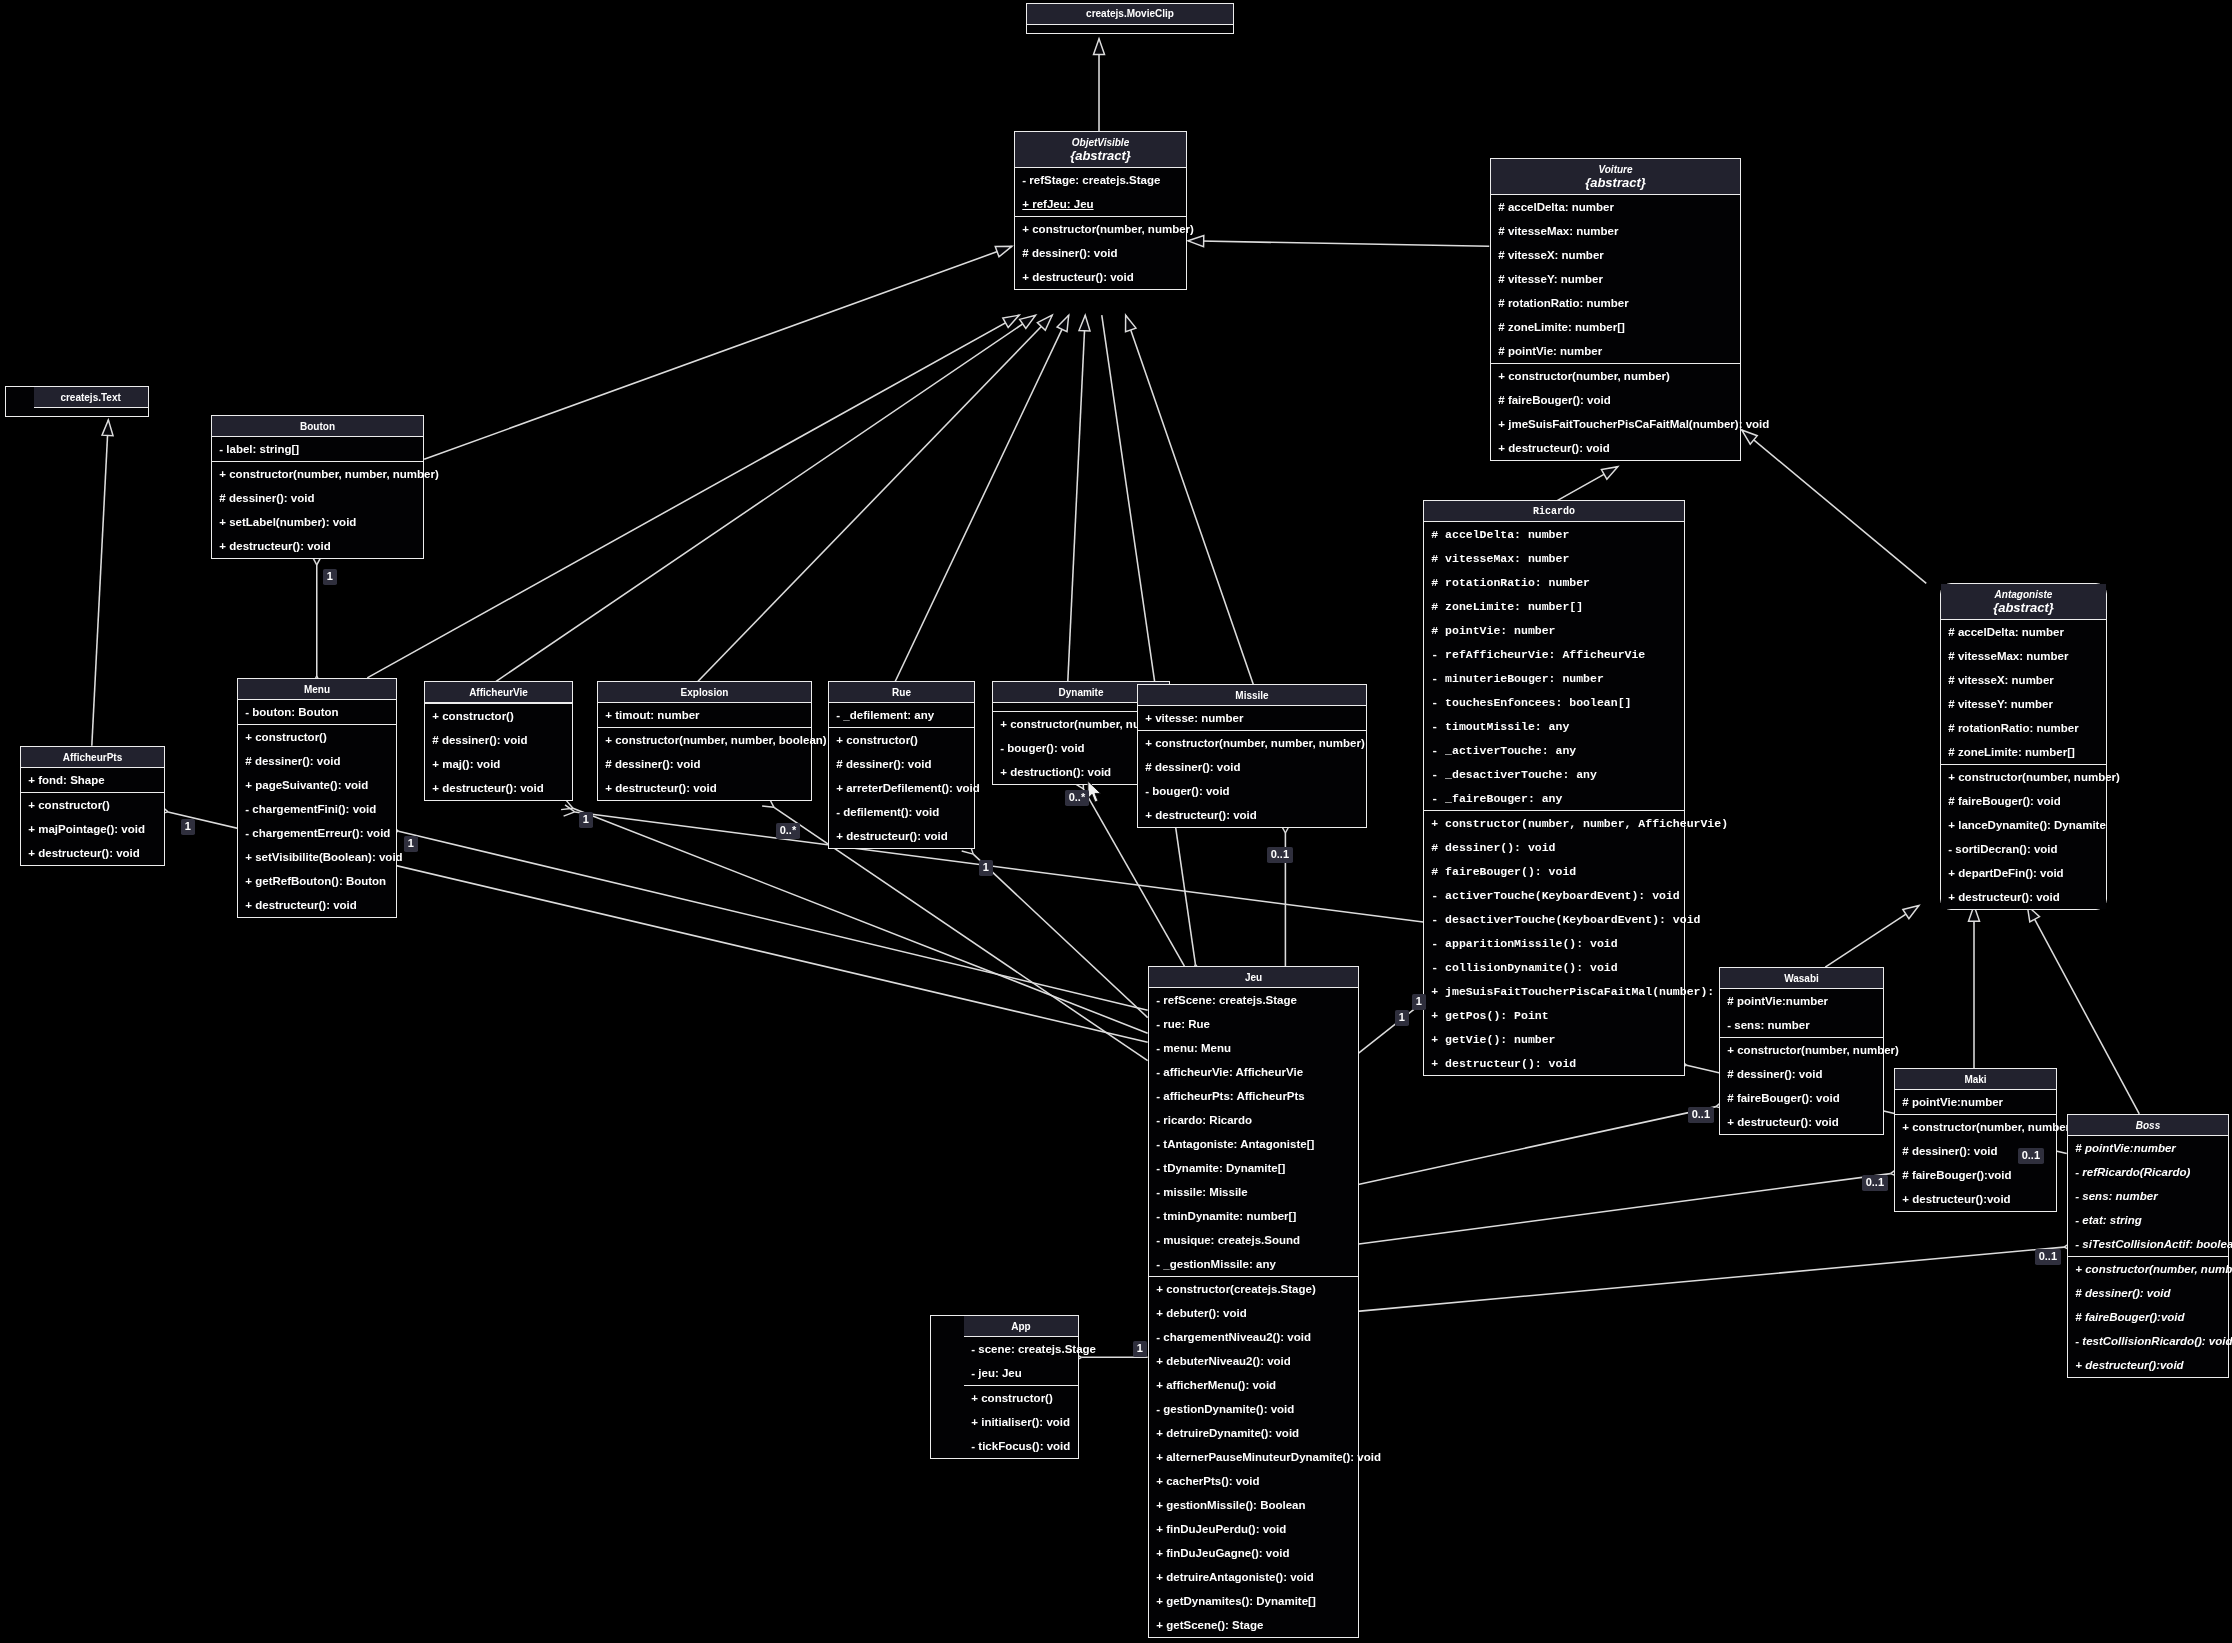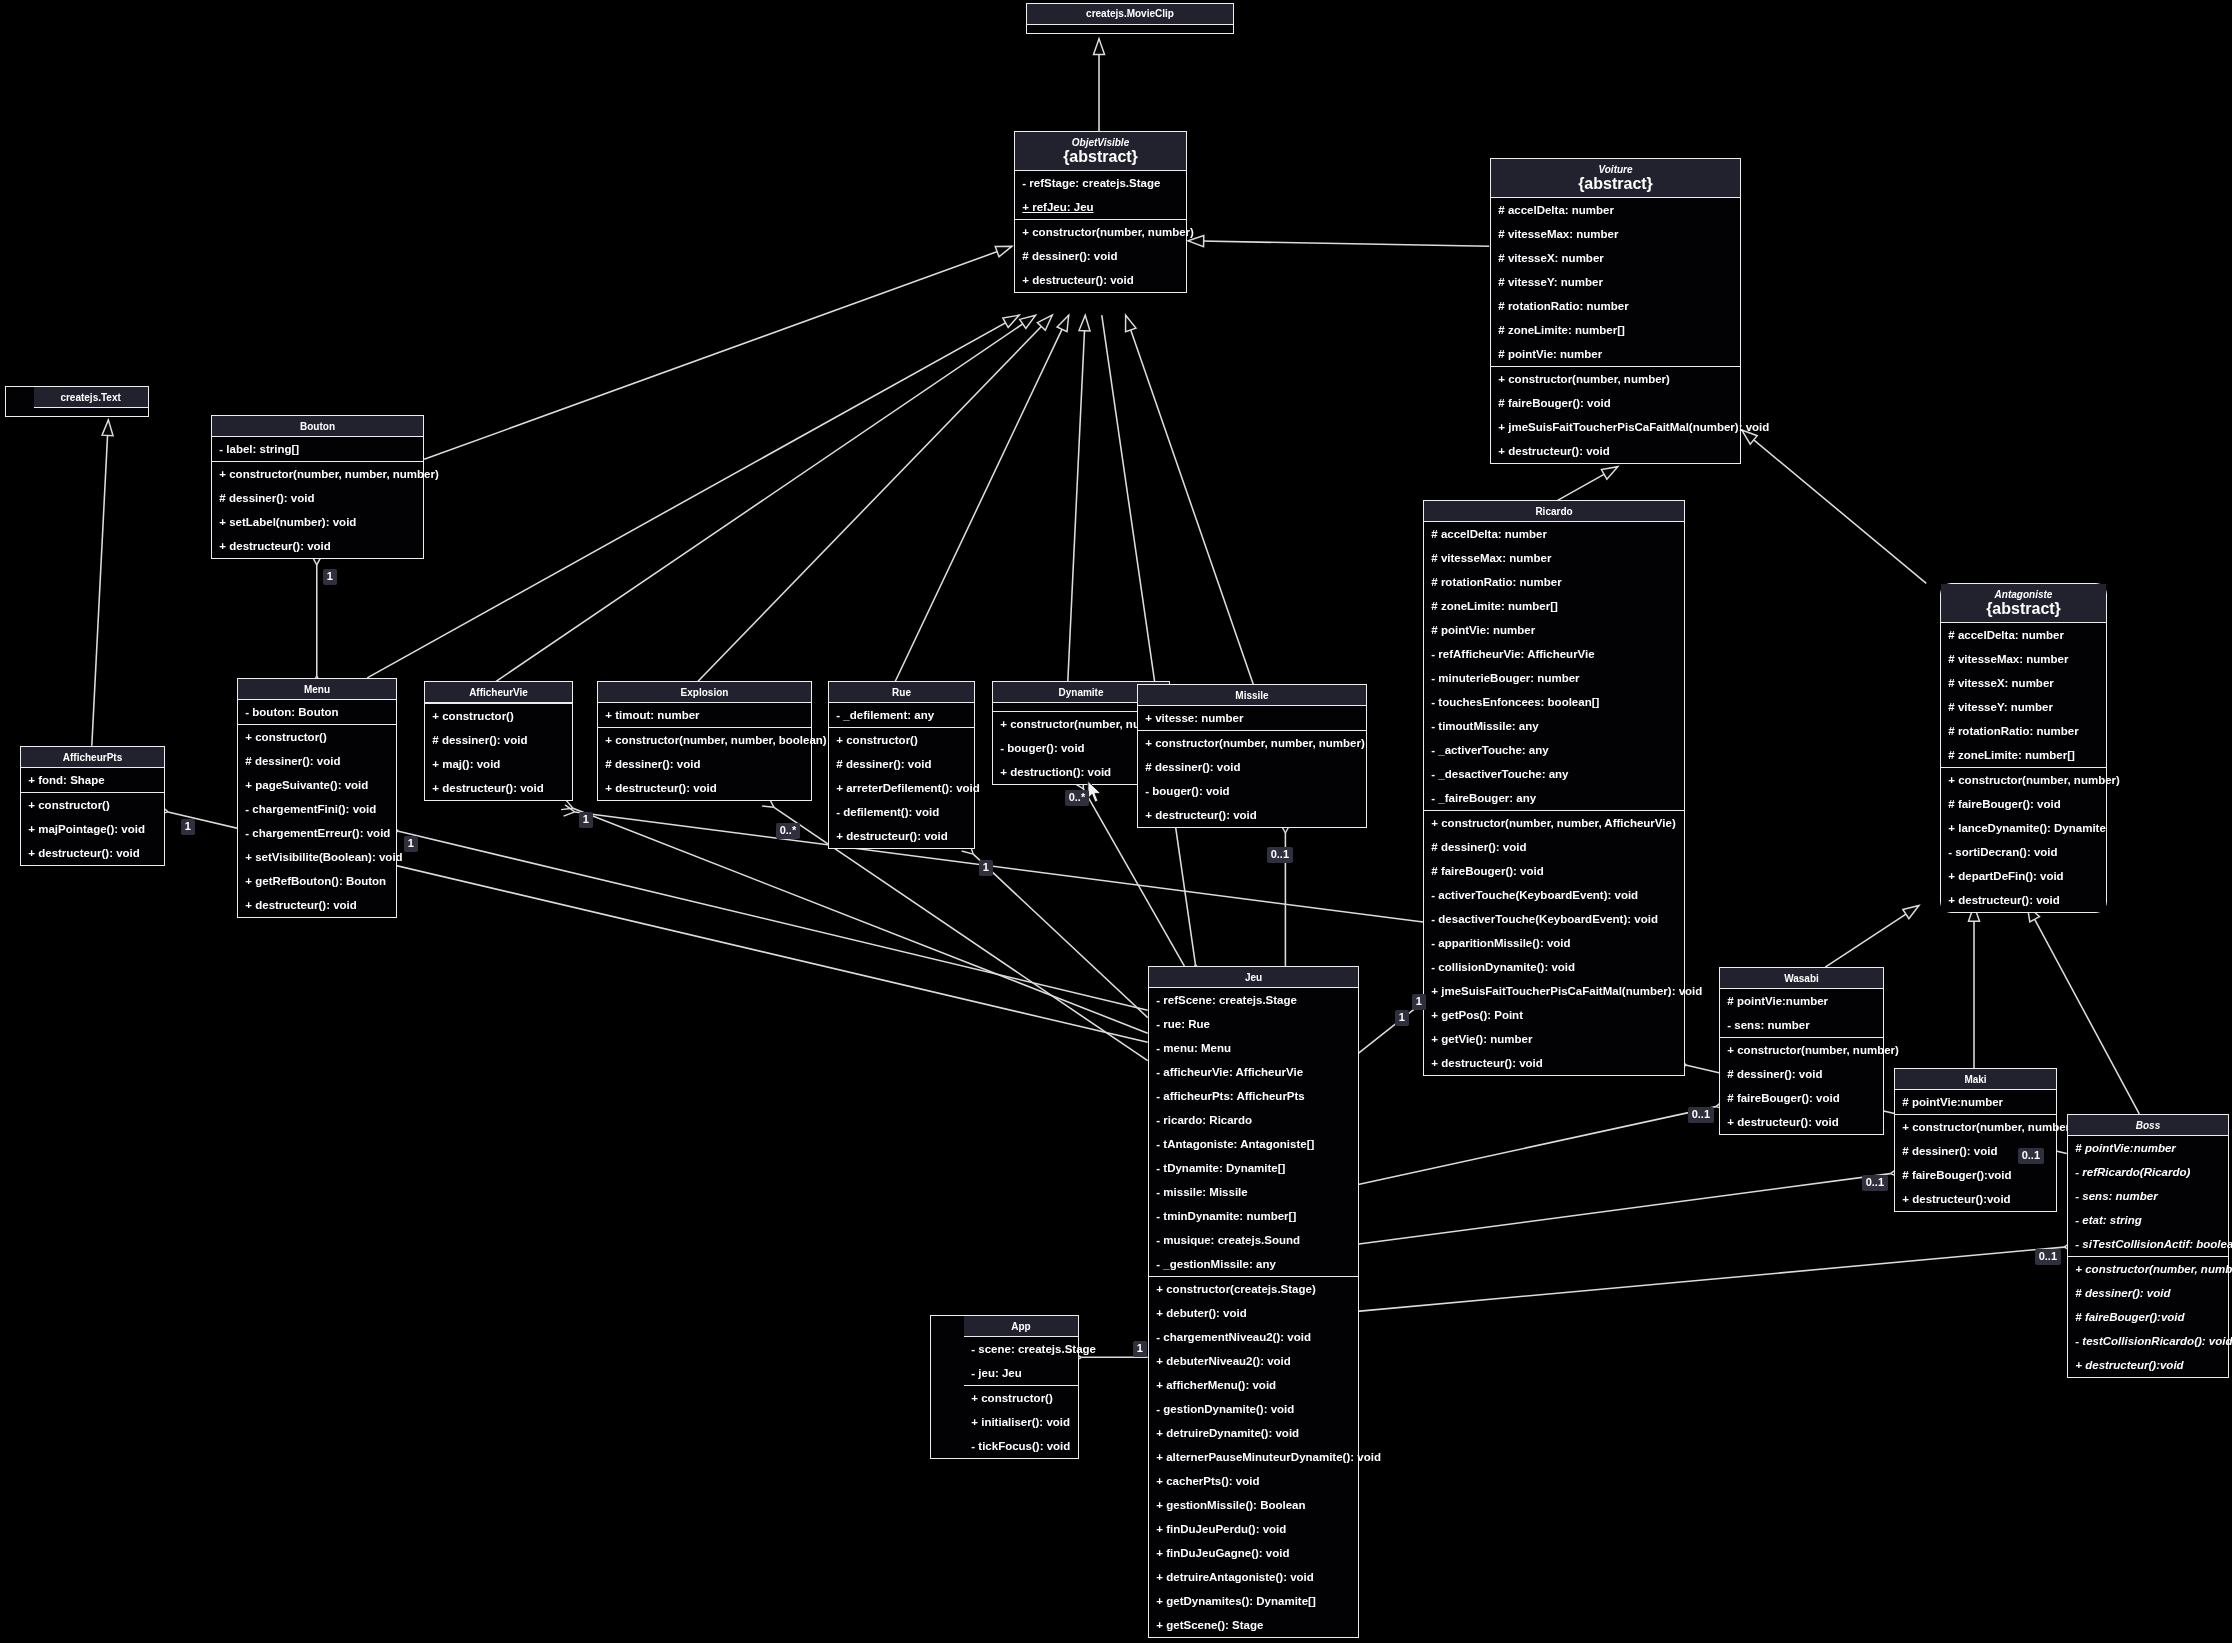--- a/index.html
+++ b/index.html
@@ -3,21 +3,21 @@
 <meta charset="utf-8">
 <style>
   html,body{margin:0;padding:0;background:#000;}
   #diagram{position:relative;width:2232px;height:1644px;background:#000;overflow:hidden;
            font-family:"Liberation Sans",sans-serif;}
   #edges-layer{position:absolute;left:0;top:0;width:2232px;height:1644px;}
   .uml-class{position:absolute;background:#020204;border:1.5px solid #ededed;color:#fff;box-sizing:border-box;}
   .uml-header{background:#22222e;border-bottom:1.5px solid #ededed;text-align:center;padding:4.6px 5.5px;}
   .uml-title{font-weight:700;font-size:10px;white-space:nowrap;}
   .abstract .uml-title{font-style:italic;}
-  .uml-stereotype{font-weight:700;font-size:16px;}
+  .uml-stereotype{font-style:italic;font-weight:700;font-size:13px;}
   .uml-section{background:#020204;}
   .uml-section.with-border{border-top:1.5px solid #ededed;}
   .uml-section.empty{height:8.3px;}
   .uml-member{padding:5.5px 7.3px;font-size:11.5px;font-weight:700;white-space:nowrap;line-height:13px;}
   .uml-member.static{text-decoration:underline;}
   .mult{position:absolute;background:#2f2f3d;color:#fff;font-size:11px;font-weight:700;
         padding:0 3.7px;border-radius:1.8px;line-height:15.6px;}
   #mouse-cursor{position:absolute;left:1087px;top:781px;}
 </style>
 </head>
@@ -244,21 +244,21 @@
       <div class="uml-section">
         <div class="uml-member">+ vitesse: number</div>
       </div>
       <div class="uml-section with-border">
         <div class="uml-member">+ constructor(number, number, number)</div>
         <div class="uml-member"># dessiner(): void</div>
         <div class="uml-member">- bouger(): void</div>
         <div class="uml-member">+ destructeur(): void</div>
       </div>
     </div>
-    <div class="uml-class" style="left: 1423px; top: 500px; width: 262px;">
+    <div class="uml-class" style="left: 1423px; top: 500px; width: 262px; font-family: Liberation Mono, monospace;">
       <div class="uml-header">
         <div class="uml-title">Ricardo</div>
       </div>
       <div class="uml-section">
         <div class="uml-member"># accelDelta: number</div>
         <div class="uml-member"># vitesseMax: number</div>
         <div class="uml-member"># rotationRatio: number</div>
         <div class="uml-member"># zoneLimite: number[]</div>
         <div class="uml-member"># pointVie: number</div>
         <div class="uml-member">- refAfficheurVie: AfficheurVie</div>

